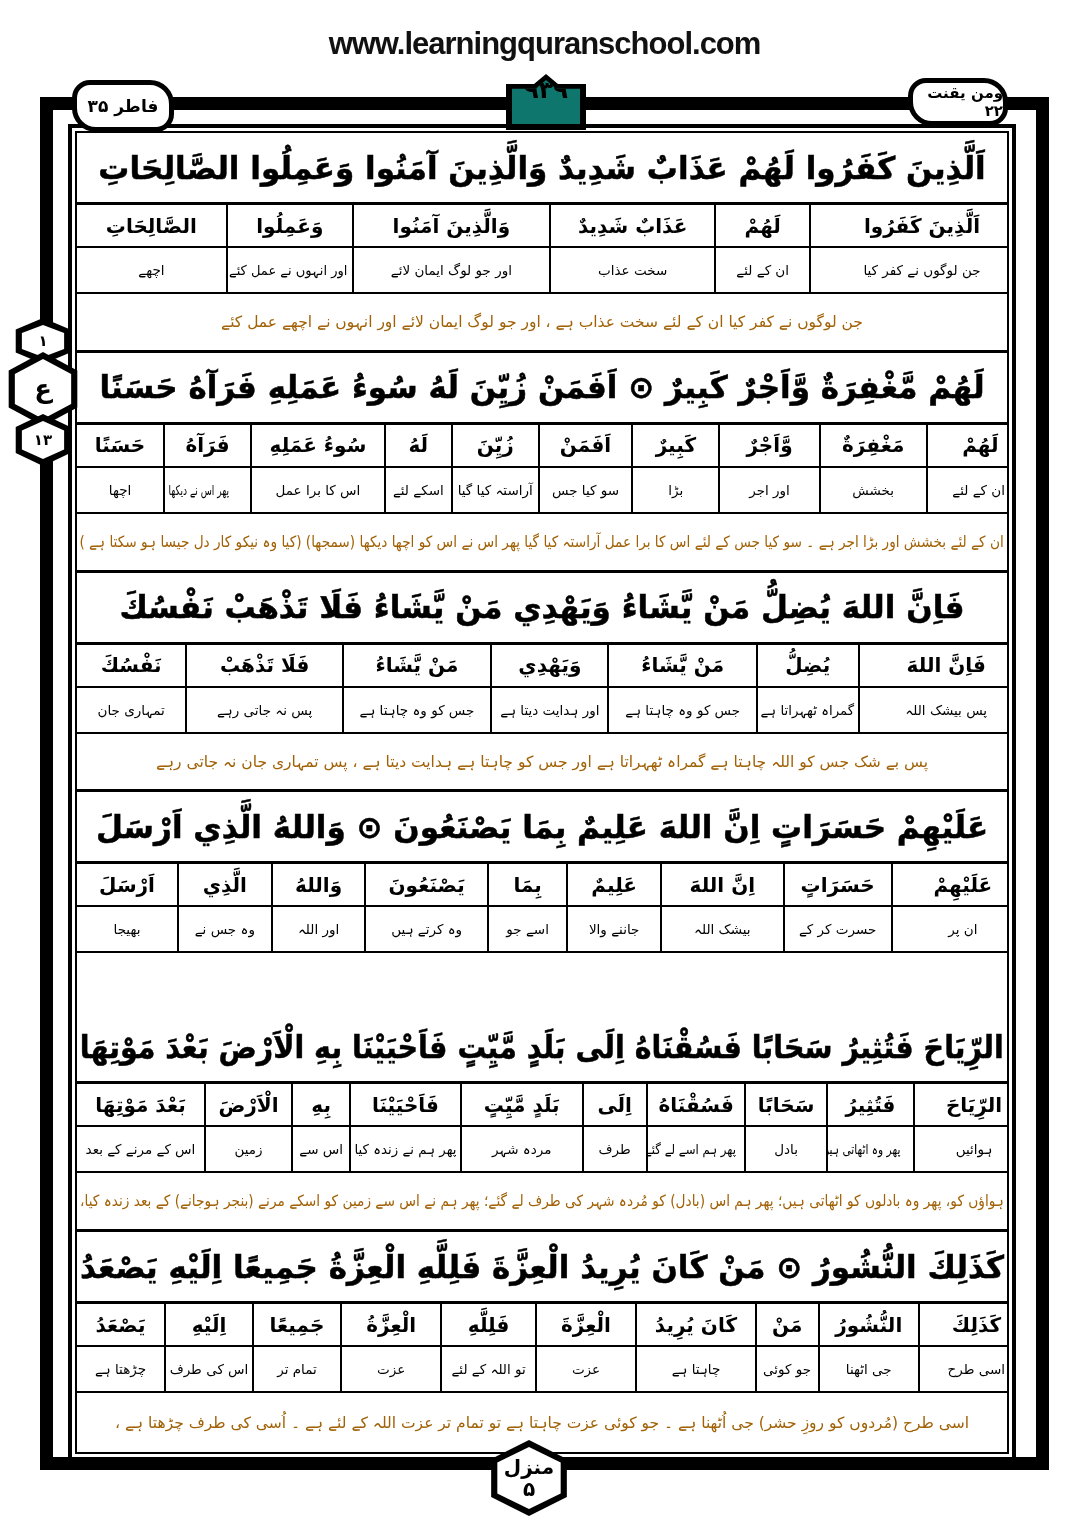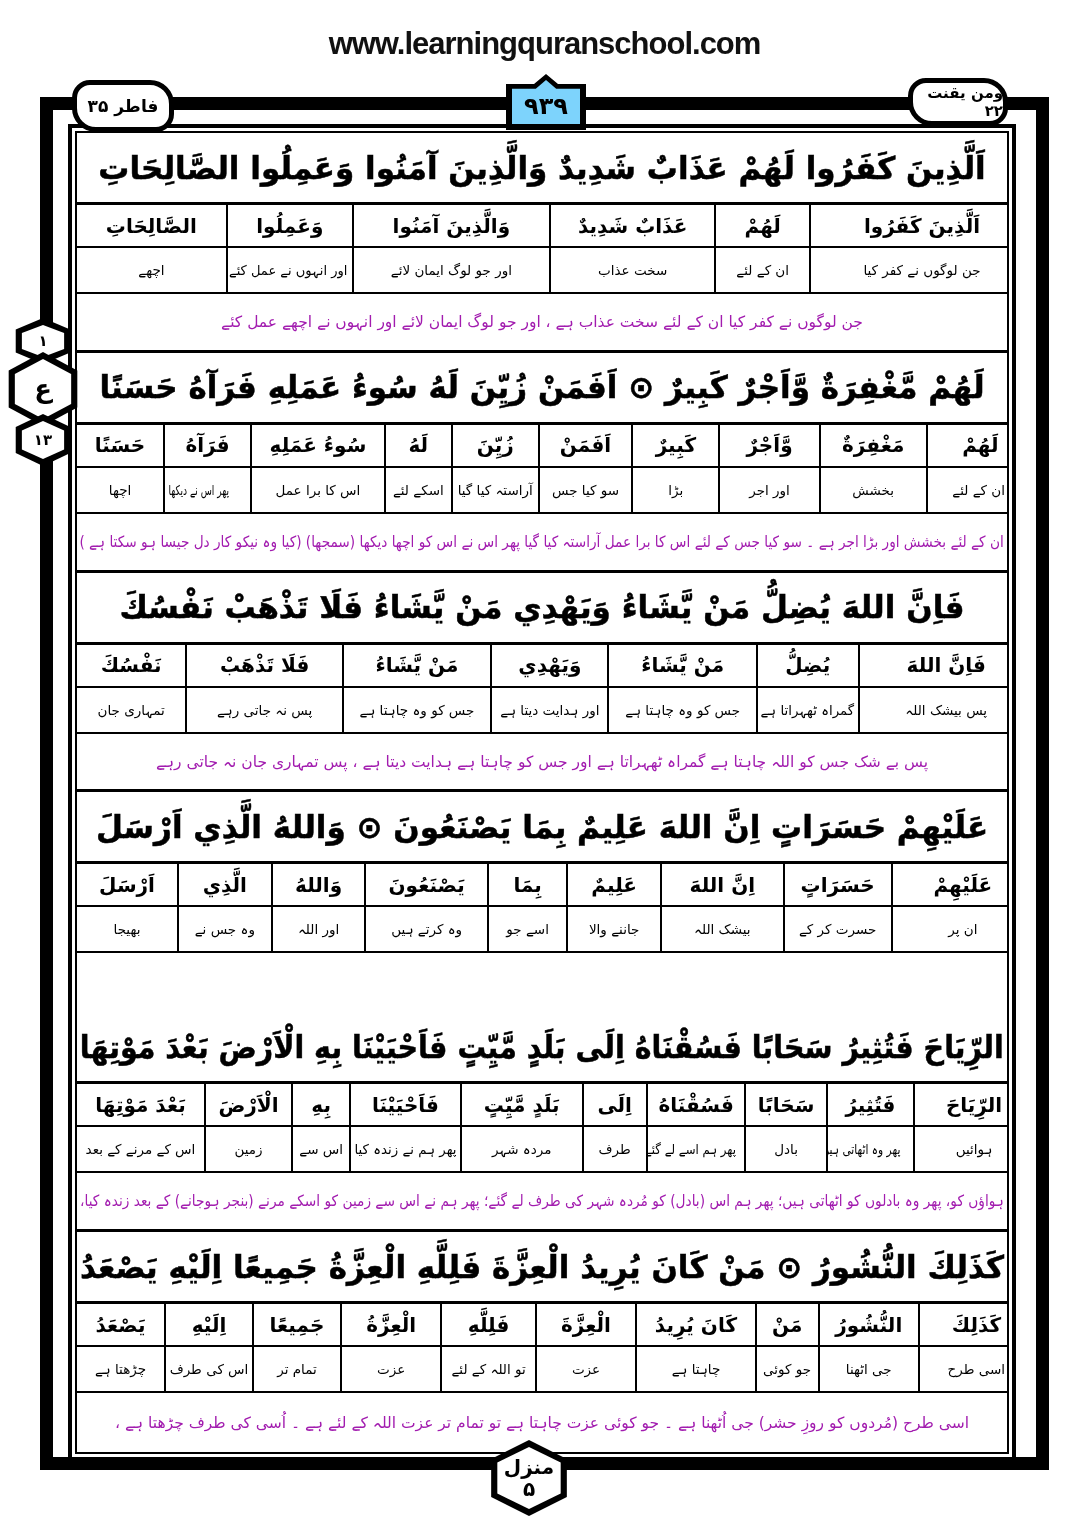--- a/index.html
+++ b/index.html
@@ -40,24 +40,24 @@
   }
   .cart-left  { left: 72px;  top: 80px;  width: 102px; height: 52px; }
   .cart-right { left: 908px; top: 78px;  width: 100px; height: 48px; font-size: 15px; }
   .pagenum-wrap { position: absolute; left: 506px; top: 74px; width: 80px; height: 56px; z-index: 6; }
   .pagenum-outer {
     width: 100%; height: 100%; background: #000;
     clip-path: polygon(50% 0, 65% 18%, 100% 18%, 100% 100%, 0 100%, 0 18%, 35% 18%);
     display:flex; align-items:center; justify-content:center;
   }
   .pagenum-inner {
-    width: calc(100% - 12px); height: calc(100% - 12px); background: #7dd3fc;
+    width: calc(100% - 12px); height: calc(100% - 12px); background: #0f766e;
     clip-path: polygon(50% 0, 65% 20%, 100% 20%, 100% 100%, 0 100%, 0 20%, 35% 20%);
     display:flex; align-items:flex-end; justify-content:center;
-    font-weight: 700; font-size: 24px; padding-bottom: 4px;
+    font-weight: 700; font-size: 24px; padding-bottom: 20px;
   }
   
   .hex { position: absolute; z-index: 7; background:#000;
     clip-path: polygon(50% 0, 94% 25%, 94% 75%, 50% 100%, 6% 75%, 6% 25%);
     display:flex; align-items:center; justify-content:center; }
   .hex-inner { position:absolute; inset:7px; background:#fff;
     clip-path: polygon(50% 0, 94% 25%, 94% 75%, 50% 100%, 6% 75%, 6% 25%);
     display:flex; flex-direction:column; align-items:center; justify-content:center;
     font-weight:700; color:#000; }
   .hex-ruku-top    { left: 12px; top: 318px; width: 62px; height: 46px; font-size: 15px; }
@@ -90,21 +90,21 @@
     overflow: hidden; padding: 1px 2px; background:#fff;
   }
   .word-table td:first-child { border-right: none; padding-left: 28px; }
   .word-table td:last-child  { border-left: none; }
   .ar-row td { height: 42px; font-size: 20px; font-weight: 700; white-space: nowrap; }
   .ur-row td { height: 46px; font-size: 13.5px; white-space: nowrap; }
   .trans {
     flex: 1 1 auto;
     display: flex; align-items: center; justify-content: center;
     border-bottom: 3px solid #000;
-    font-size: 15.5px; color:#a21caf;
+    font-size: 15.5px; color:#a16207;
     overflow: hidden; white-space: nowrap; padding: 0 6px;
   }
   .section:last-child .trans { border-bottom: none; }
   .fit { display: inline-block; transform-origin: center; white-space: nowrap; }
   .verse .fit { -webkit-text-stroke: 0.5px #000; }
 </style>
 </head>
 <body>
 
 <div class="page">

